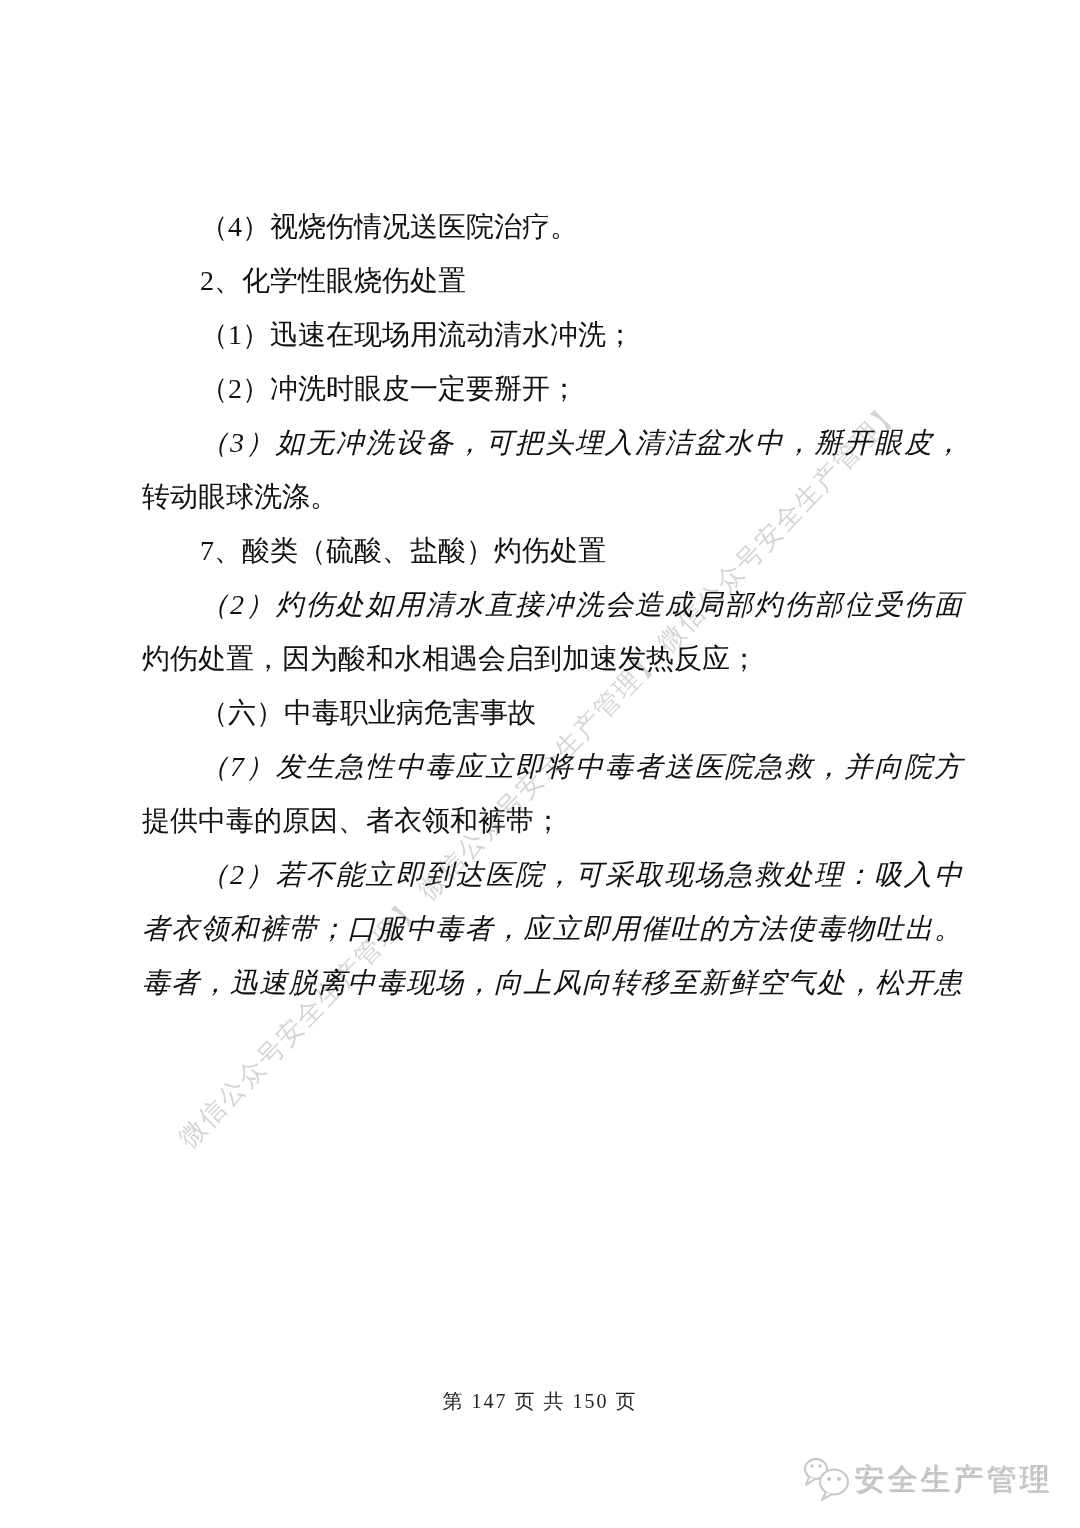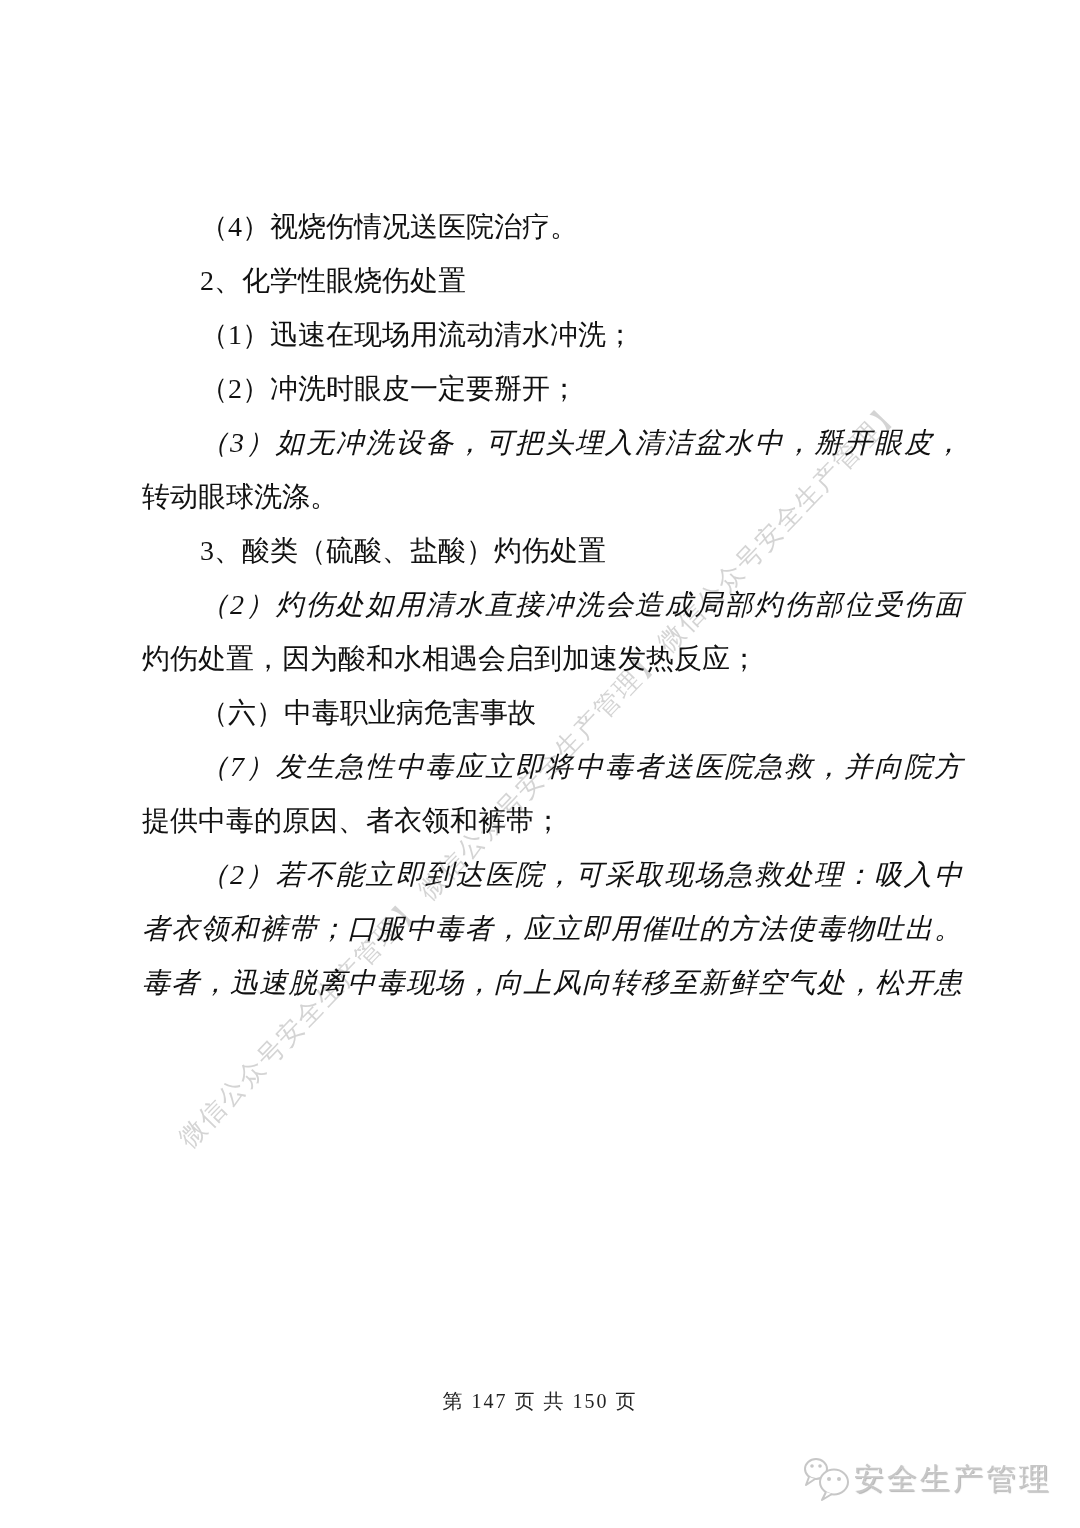--- a/index.html
+++ b/index.html
@@ -86,21 +86,21 @@
 
   <div class="watermark">微信公众号安全生产管理】 微信公众号安全生产管理】 微信公众号安全生产管理】</div>
 
   <div class="content">
     <div class="line indent">（4）视烧伤情况送医院治疗。</div>
     <div class="line indent">2、化学性眼烧伤处置</div>
     <div class="line indent">（1）迅速在现场用流动清水冲洗；</div>
     <div class="line indent">（2）冲洗时眼皮一定要掰开；</div>
     <div class="line indent fill">（3）如无冲洗设备，可把头埋入清洁盆水中，掰开眼皮，</div>
     <div class="line">转动眼球洗涤。</div>
-    <div class="line indent">3、酸类（硫酸、盐酸）灼伤处置</div>
+    <div class="line indent">7、酸类（硫酸、盐酸）灼伤处置</div>
     <div class="line indent fill">（2）灼伤处如用清水直接冲洗会造成局部灼伤部位受伤面</div>
     <div class="line">灼伤处置，因为酸和水相遇会启到加速发热反应；</div>
     <div class="line indent">（六）中毒职业病危害事故</div>
     <div class="line indent fill">（7）发生急性中毒应立即将中毒者送医院急救，并向院方</div>
     <div class="line">提供中毒的原因、者衣领和裤带；</div>
     <div class="line indent fill">（2）若不能立即到达医院，可采取现场急救处理：吸入中</div>
     <div class="line fill">者衣领和裤带；口服中毒者，应立即用催吐的方法使毒物吐出。</div>
     <div class="line fill">毒者，迅速脱离中毒现场，向上风向转移至新鲜空气处，松开患</div>
   </div>
 

